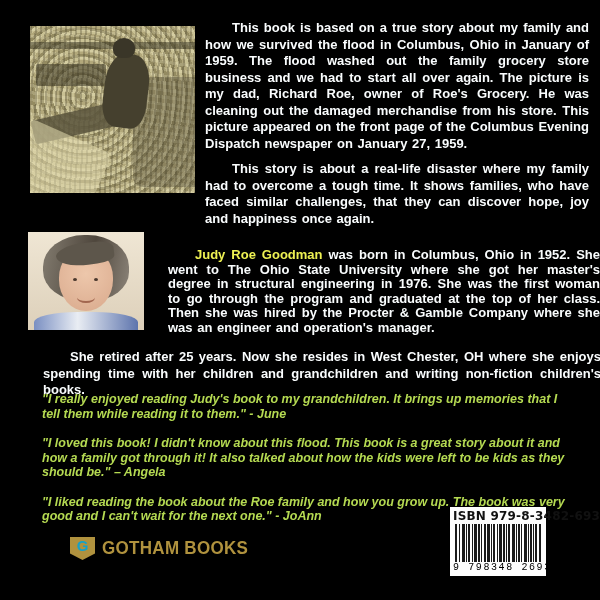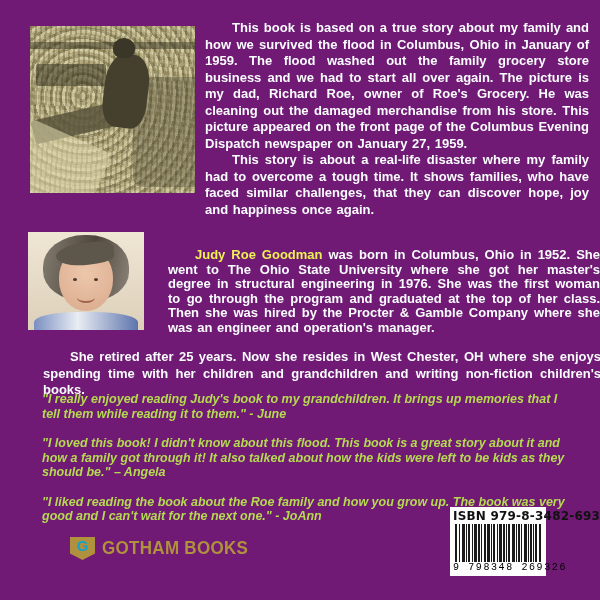--- a/index.html
+++ b/index.html
@@ -1,21 +1,21 @@
 <!DOCTYPE html>
 <html><head>
 <meta charset="utf-8">
 <style>
   html, body { margin:0; padding:0; }
   body {
     width:600px; height:600px; overflow:hidden;
     font-family:"Liberation Sans", sans-serif;
     background:#14a1ca;
   }
-  .page { position:relative; width:600px; height:600px; background:#701a75; overflow:hidden; }
+  .page { position:relative; width:600px; height:600px; background:#000000; overflow:hidden; }
 
   
   .flood-photo {
     position:absolute; left:30px; top:26px; width:165px; height:167px; overflow:hidden;
     background:
       repeating-linear-gradient(94deg, rgba(64,58,38,.28) 0 2px, rgba(0,0,0,0) 2px 5px),
       repeating-linear-gradient(8deg, rgba(255,250,215,.20) 0 3px, rgba(0,0,0,0) 3px 7px),
       repeating-radial-gradient(circle at 32% 42%, #c9c194 0 3px, #948b61 3px 6px, #b2a87b 6px 9px),
       linear-gradient(180deg, #c6bd90, #a29970);
   }
@@ -26,21 +26,21 @@
   .ph-counter{ position:absolute; left:2px; top:84px; width:96px; height:24px; background:#59543c; opacity:.85; transform:rotate(-13deg); border-radius:3px; }
   .ph-light  { position:absolute; left:-18px; bottom:-10px; width:90px; height:70px; background:rgba(226,219,175,.55); transform:rotate(24deg); border-radius:8px; }
   .ph-dark-r { position:absolute; right:-8px; bottom:6px; width:70px; height:110px; background:rgba(70,64,42,.35); border-radius:10px; }
 
   
   .story-text { position:absolute; left:205px; top:20px; width:384px; }
   .para {
     margin:0; color:#fafdfe; font-weight:700; font-size:13px; line-height:16.5px;
     text-align:justify; text-indent:27px; word-spacing:1px;
   }
-  .para.second { }
+  .para.second { margin-top:9px; }
 
   
   .author-photo {
     position:absolute; left:28px; top:232px; width:116px; height:98px; overflow:hidden;
     background:linear-gradient(180deg, #efe6d4, #ddd0ba);
   }
   .ap-hair { position:absolute; left:15px; top:3px; width:86px; height:66px; border-radius:48% 48% 44% 46%;
              background:linear-gradient(100deg, #837c70, #4e463c 55%, #8d857a); }
   .ap-face { position:absolute; left:31px; top:17px; width:54px; height:62px; border-radius:46% 46% 50% 50%;
              background:radial-gradient(circle at 50% 40%, #edc7ab, #d9a98c); }

